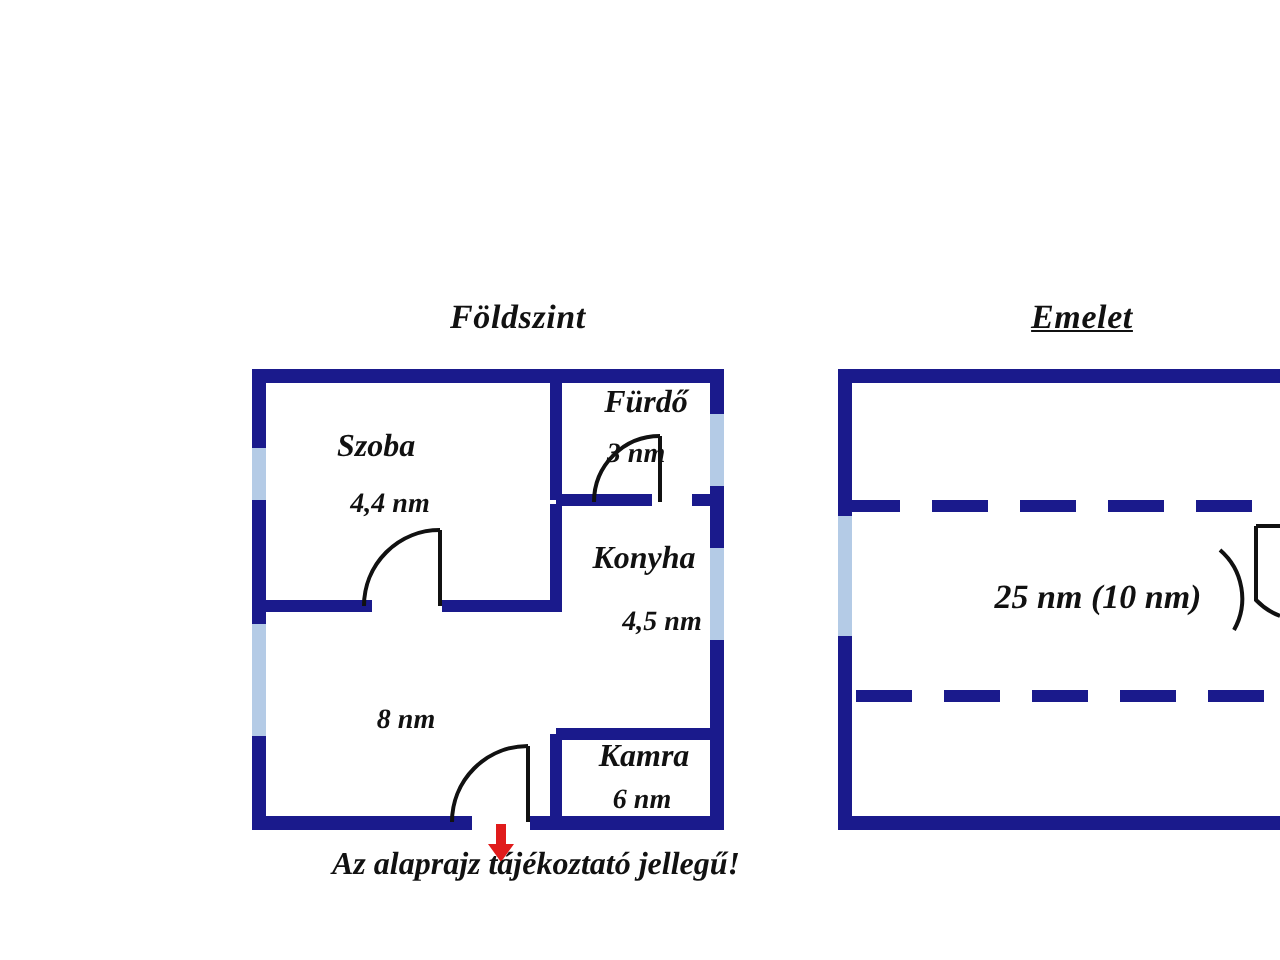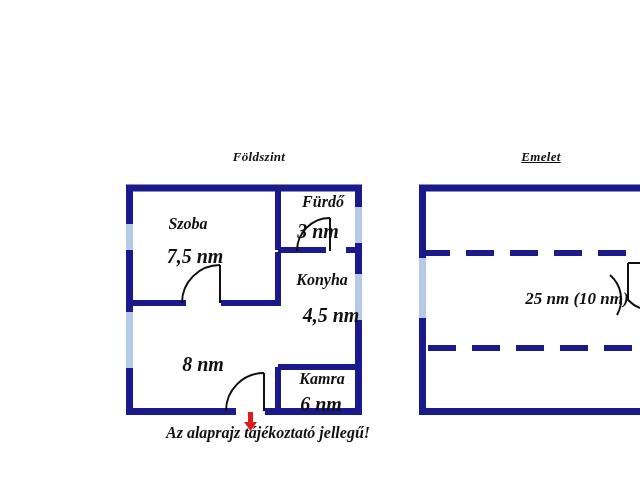--- a/index.html
+++ b/index.html
@@ -32,29 +32,29 @@
   .txt {
     position: absolute;
     font-family: "Liberation Serif", "DejaVu Serif", serif;
     font-weight: bold;
     font-style: italic;
     color: #111111;
     white-space: nowrap;
     line-height: 1;
   }
   .title-label {
-    font-size: 13px;
+    font-size: 17px;
     letter-spacing: 0.3px;
   }
   .room-label {
     font-size: 16px;
     text-align: right;
   }
   .room-area {
-    font-size: 20px;
+    font-size: 14px;
   }
   .caption-label {
     font-size: 16px;
   }
   .center-x {
     transform: translateX(-50%);
   }
 </style>
 </head>
 <body>
@@ -150,30 +150,30 @@
         <path d="M 628 263 L 640 263"></path>
       </g>
     </g>
   </svg>
 
   <div class="txt title-label center-x" style="left:259px; top:150px;">Földszint</div>
 
   <div class="txt title-label center-x" style="left:541px; top:150px;text-decoration:underline;">Emelet</div>
 
   <div class="txt room-label center-x" style="left:188px; top:216px;">Szoba</div>
-  <div class="txt room-area center-x" style="left:195px; top:246px;">7,5 nm</div>
+  <div class="txt room-area center-x" style="left:195px; top:246px;">4,4 nm</div>
 
   <div class="txt room-label center-x" style="left:323px; top:194px;">Fürdő</div>
   <div class="txt room-area center-x" style="left:318px; top:221px;">3 nm</div>
 
   <div class="txt room-label center-x" style="left:322px; top:272px;">Konyha</div>
   <div class="txt room-area center-x" style="left:331px; top:305px;">4,5 nm</div>
 
   <div class="txt room-area center-x" style="left:203px; top:354px;font-family:Liberation Serif, serif;">8 nm</div>
 
   <div class="txt room-label center-x" style="left:322px; top:371px;">Kamra</div>
   <div class="txt room-area center-x" style="left:321px; top:394px;">6 nm</div>
 
-  <div class="txt room-area center-x" style="left:549px; top:290px; font-size:17px;margin-left:28px;">25 nm (10 nm)</div>
+  <div class="txt room-area center-x" style="left:549px; top:290px; font-size:17px;">25 nm (10 nm)</div>
 
   <div class="txt caption-label center-x" style="left:268px; top:425px;">Az alaprajz tájékoztató jellegű!</div>
 
 </div>
 
 </body></html>

